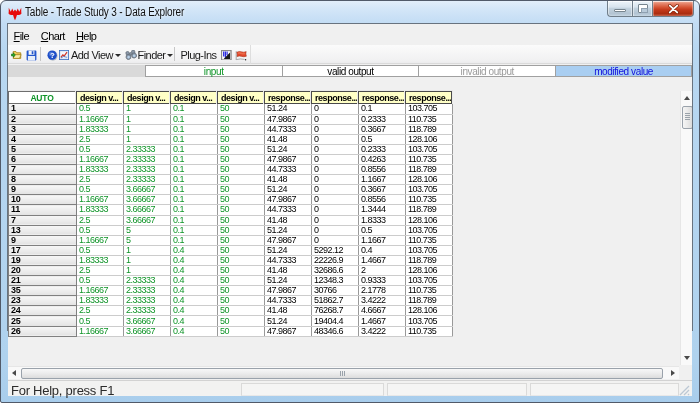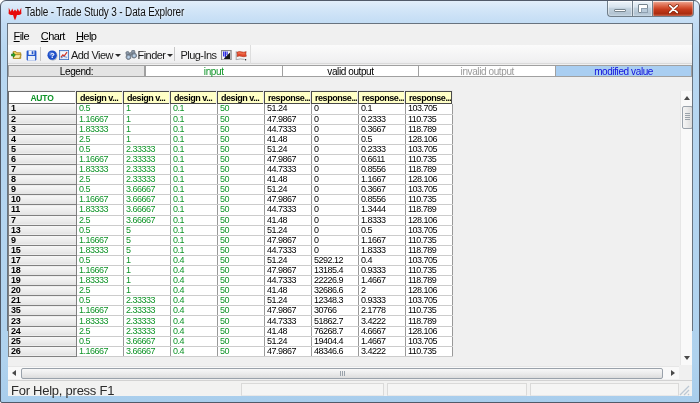--- a/index.html
+++ b/index.html
@@ -132,21 +132,20 @@
       <svg style="position:absolute;left:226px;top:4.5px" width="13" height="11" viewBox="0 0 13 11">
           <path d="M2.2 1.2 L2.2 10" stroke="#9a9a9a" stroke-width="0.9"></path>
           <path fill="#e2472a" stroke="#a03018" stroke-width="0.5" d="M2.8 2.2 Q5.2 0.9 7.4 1.8 Q9.8 2.6 12.2 1.6 Q11.4 3.8 12.4 6.2 Q9.8 7.2 7.6 6.4 Q5.2 5.6 3.0 6.6 Q3.8 4.4 2.8 2.2 Z"></path>
           <path fill="#f07a58" d="M3.6 2.6 Q5.4 1.7 7.2 2.4 Q9.4 3.1 11.2 2.4 Q10.8 3.4 11 4.2 Q9 4.9 7.2 4.2 Q5.2 3.5 3.9 4.1 Q4 3.3 3.6 2.6 Z" opacity="0.7"></path>
           <path d="M2.6 9.6 Q6 8.4 10.6 9.4" stroke="#606060" stroke-width="0.5" fill="none"></path>
           <circle cx="11.6" cy="9.8" r="0.7" fill="#202020"></circle>
         </svg>
       <div class="tsep" style="left:242px;top:0;height:19px;background:#dedede"></div>
     </div>
     <div id="legend">
-      <div class="lg" style="left:0;width:137px;background:#e4e4e4">Legend:</div>
       <div class="lg" style="left:273.6px;width:137.8px;color:#000">valid output</div>
       <div class="lg" style="left:136.8px;width:137.8px;color:#0f9428">input</div>
       <div class="lg" style="left:410.4px;width:137.8px;color:#9b9b9b">invalid output</div>
       <div class="lg" style="left:547.2px;width:136.8px;background:#a9cef1;color:#1212dd">modified value</div>
     </div>
     <div id="view">
 <div class="hauto" style="left:0px;width:68px">AUTO</div>
 <div class="hcol" style="left:68px;width:47px">design v...</div>
 <div class="hcol" style="left:115px;width:47px">design v...</div>
 <div class="hcol" style="left:162px;width:47px">design v...</div>
@@ -217,21 +216,21 @@
               <td class="b">103.705</td>
             </tr>
 <tr>
               <td class="rh">6</td>
               <td class="g">1.16667</td>
               <td class="g">2.33333</td>
               <td class="g">0.1</td>
               <td class="g">50</td>
               <td class="b">47.9867</td>
               <td class="b">0</td>
-              <td class="b">0.6611</td>
+              <td class="b">0.4263</td>
               <td class="b">110.735</td>
             </tr>
 <tr>
               <td class="rh">7</td>
               <td class="g">1.83333</td>
               <td class="g">2.33333</td>
               <td class="g">0.1</td>
               <td class="g">50</td>
               <td class="b">44.7333</td>
               <td class="b">0</td>
@@ -309,51 +308,29 @@
               <td class="g">1.16667</td>
               <td class="g">5</td>
               <td class="g">0.1</td>
               <td class="g">50</td>
               <td class="b">47.9867</td>
               <td class="b">0</td>
               <td class="b">1.1667</td>
               <td class="b">110.735</td>
             </tr>
 <tr>
-              <td class="rh">15</td>
-              <td class="g">1.83333</td>
-              <td class="g">5</td>
-              <td class="g">0.1</td>
-              <td class="g">50</td>
-              <td class="b">44.7333</td>
-              <td class="b">0</td>
-              <td class="b">1.8333</td>
-              <td class="b">118.789</td>
-            </tr>
-<tr>
               <td class="rh">17</td>
               <td class="g">0.5</td>
               <td class="g">1</td>
               <td class="g">0.4</td>
               <td class="g">50</td>
               <td class="b">51.24</td>
               <td class="b">5292.12</td>
               <td class="b">0.4</td>
               <td class="b">103.705</td>
-            </tr>
-<tr>
-              <td class="rh">18</td>
-              <td class="g">1.16667</td>
-              <td class="g">1</td>
-              <td class="g">0.4</td>
-              <td class="g">50</td>
-              <td class="b">47.9867</td>
-              <td class="b">13185.4</td>
-              <td class="b">0.9333</td>
-              <td class="b">110.735</td>
             </tr>
 <tr>
               <td class="rh">19</td>
               <td class="g">1.83333</td>
               <td class="g">1</td>
               <td class="g">0.4</td>
               <td class="g">50</td>
               <td class="b">44.7333</td>
               <td class="b">22226.9</td>
               <td class="b">1.4667</td>

